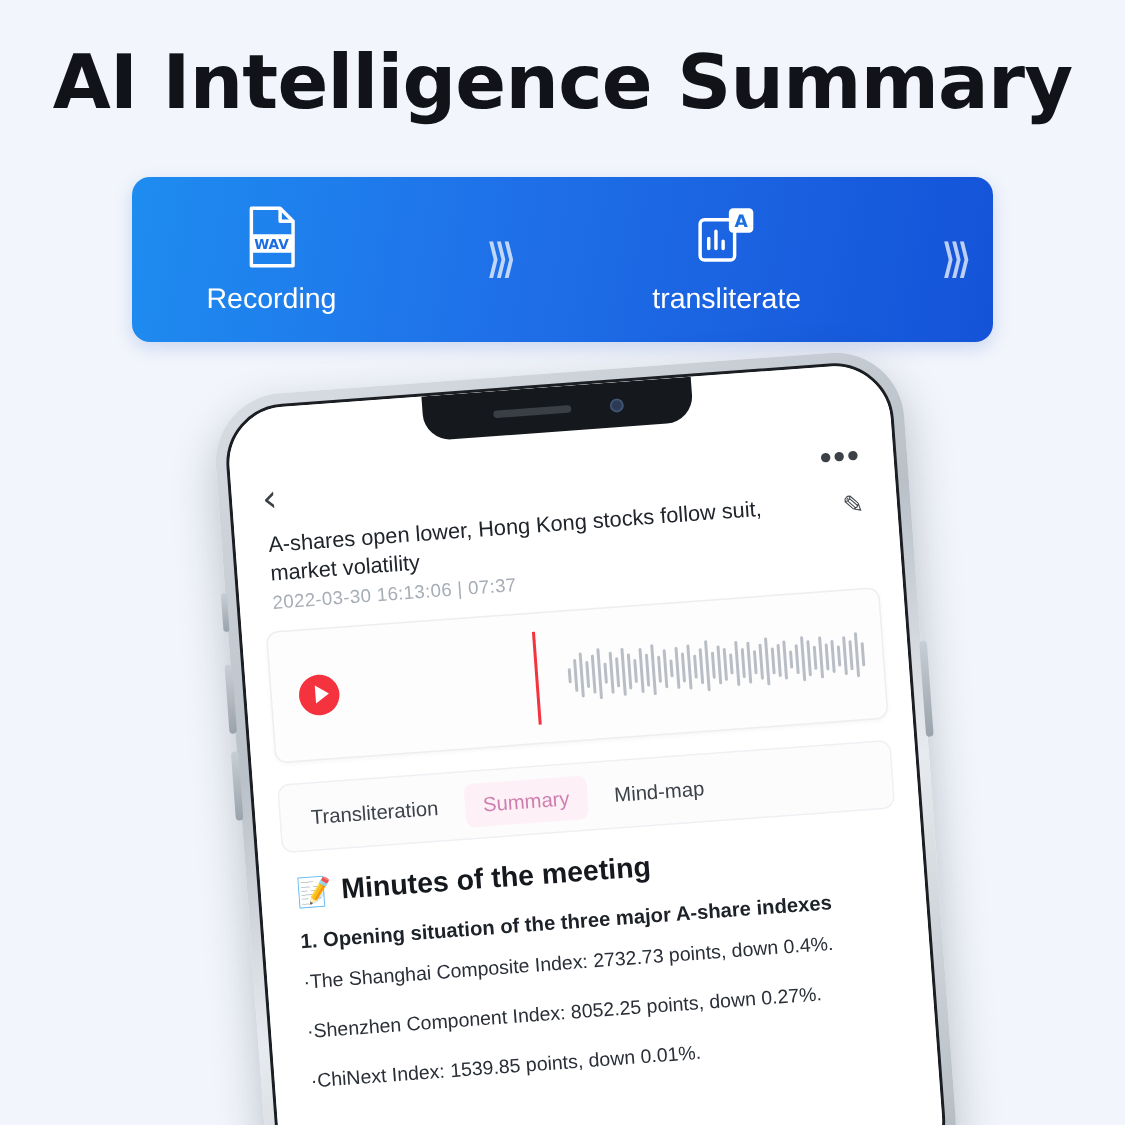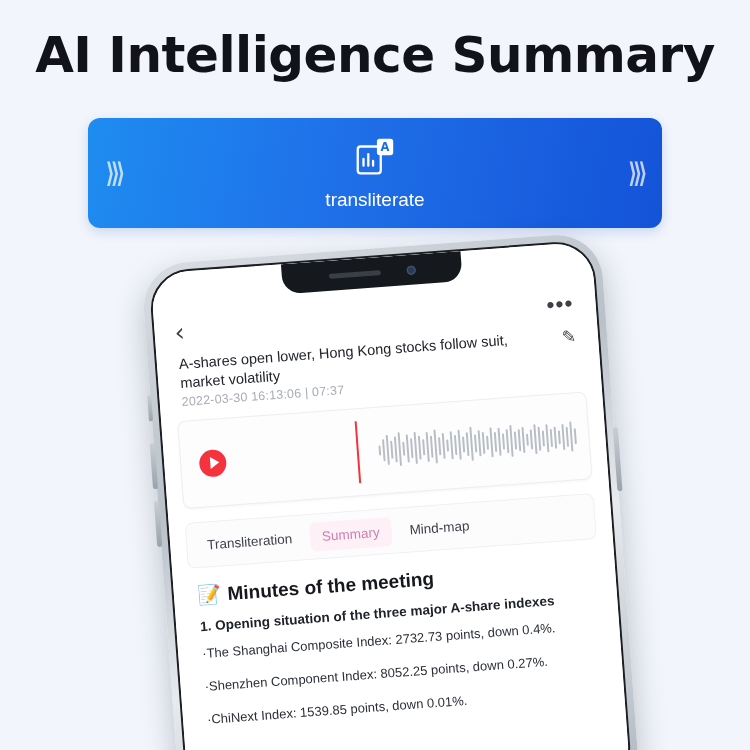--- a/index.html
+++ b/index.html
@@ -268,20 +268,31 @@
 </style>
 </head>
 <body>
 
 <div class="page">
 
   <div class="title">AI Intelligence Summary</div>
 
   <div class="banner">
 
+    <div class="step">
+      <div class="icon-box">
+        <svg width="46" height="46" viewBox="0 0 48 48" fill="none" stroke="#ffffff" stroke-width="2.4">
+          <path d="M10 4h20l9 9v31H10z" stroke-linejoin="round"></path>
+          <path d="M30 4v9h9" stroke-linejoin="round"></path>
+          <rect x="9" y="22" width="30" height="13" rx="2" fill="#ffffff" stroke="none"></rect>
+          <text x="24" y="32.5" font-family="DejaVu Sans" font-size="9.5" font-weight="bold" fill="#1a6ee0" text-anchor="middle" stroke="none">WAV</text>
+        </svg>
+      </div>
+      <div class="step-label">Recording</div>
+    </div>
 
     <div class="chev">⟩⟩⟩</div>
 
     <div class="step">
       <div class="icon-box">
         <svg width="46" height="46" viewBox="0 0 48 48" fill="none" stroke="#ffffff" stroke-width="2.4">
           <rect x="6" y="12" width="24" height="28" rx="3" stroke-linejoin="round"></rect>
           <path d="M12 32v-7M17 32v-12M22 32v-5" stroke-linecap="round"></path>
           <rect x="26" y="4" width="17" height="17" rx="3" fill="#ffffff" stroke="none"></rect>
           <text x="34.5" y="17" font-family="DejaVu Sans" font-size="12" font-weight="bold" fill="#1a6ee0" text-anchor="middle" stroke="none">A</text>

